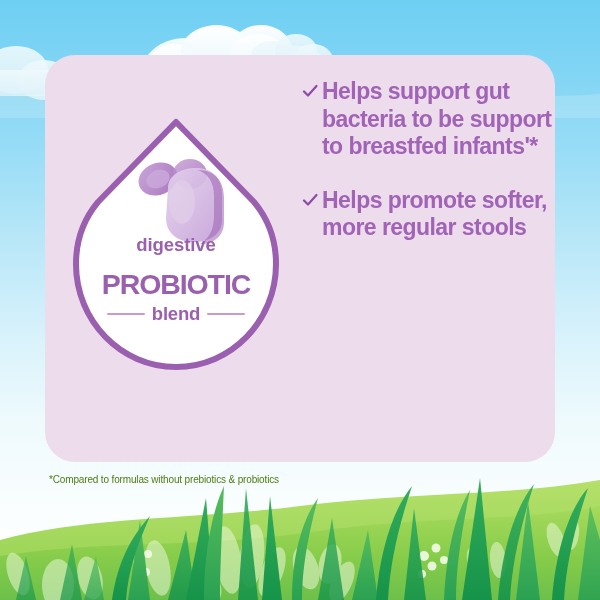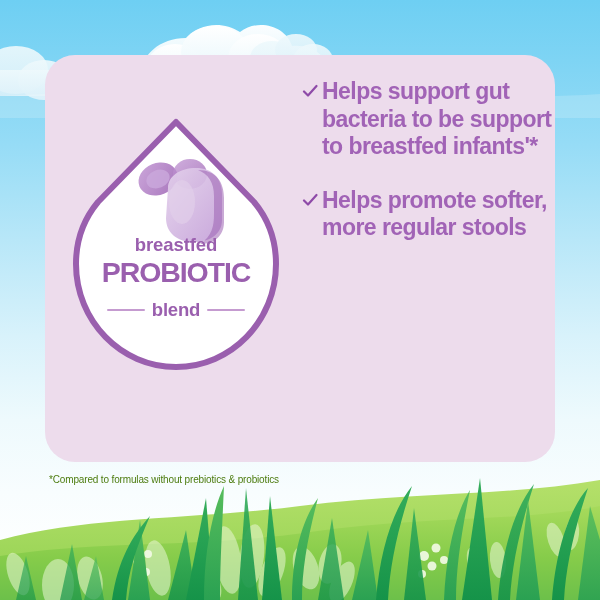--- a/index.html
+++ b/index.html
@@ -65,38 +65,38 @@
     color: #9a5fae;
     letter-spacing: -0.1px;
     line-height: 1;
   }
   .t-big {
     font-size: 28.5px;
     font-weight: bold;
     color: #9a5fae;
     letter-spacing: -1.1px;
     line-height: 1.03;
-    margin-top: 3px;
+    margin-top: 15px;
     white-space: nowrap;
   }
   .t-big2 {
     font-size: 28.5px;
     font-weight: bold;
     color: #9a5fae;
     letter-spacing: -1.1px;
     line-height: 1.03;
     margin-top: -1px;
     white-space: nowrap;
   }
   .t-blend-row {
     display: flex;
     align-items: center;
     justify-content: center;
     gap: 7px;
-    margin-top: 14px;
+    margin-top: 6px;
   }
   .t-blend-row .rule {
     width: 38px;
     height: 2.5px;
     background: #c59bd0;
     border-radius: 2px;
   }
   .t-blend {
     font-size: 18.5px;
     font-weight: bold;
@@ -293,21 +293,21 @@
                  L150 104 C150 118 138 126 122 126 C104 126 94 116 94 102 Z" fill="url(#bact2)" opacity="0.92"></path>
         <path d="M126 54 C144 54 152 66 152 82 L152 106
                  C152 120 142 128 128 128 C140 120 142 110 142 98
                  L142 80 C142 66 136 58 126 54 Z" fill="#9c63b3" opacity="0.55"></path>
         <ellipse cx="110" cy="86" rx="13" ry="22" fill="#e2cfea" opacity="0.65"></ellipse>
       </g>
     </svg>
   </div>
 
   <div class="droplet-text">
-    <div class="t-patented">breastfed</div>
+    <div class="t-patented">digestive</div>
     <div class="t-big">PROBIOTIC</div>
     <div class="t-blend-row">
       <span class="rule"></span>
       <span class="t-blend">blend</span>
       <span class="rule"></span>
     </div>
   </div>
 
   <div class="bullets">
     <div class="bullet">

